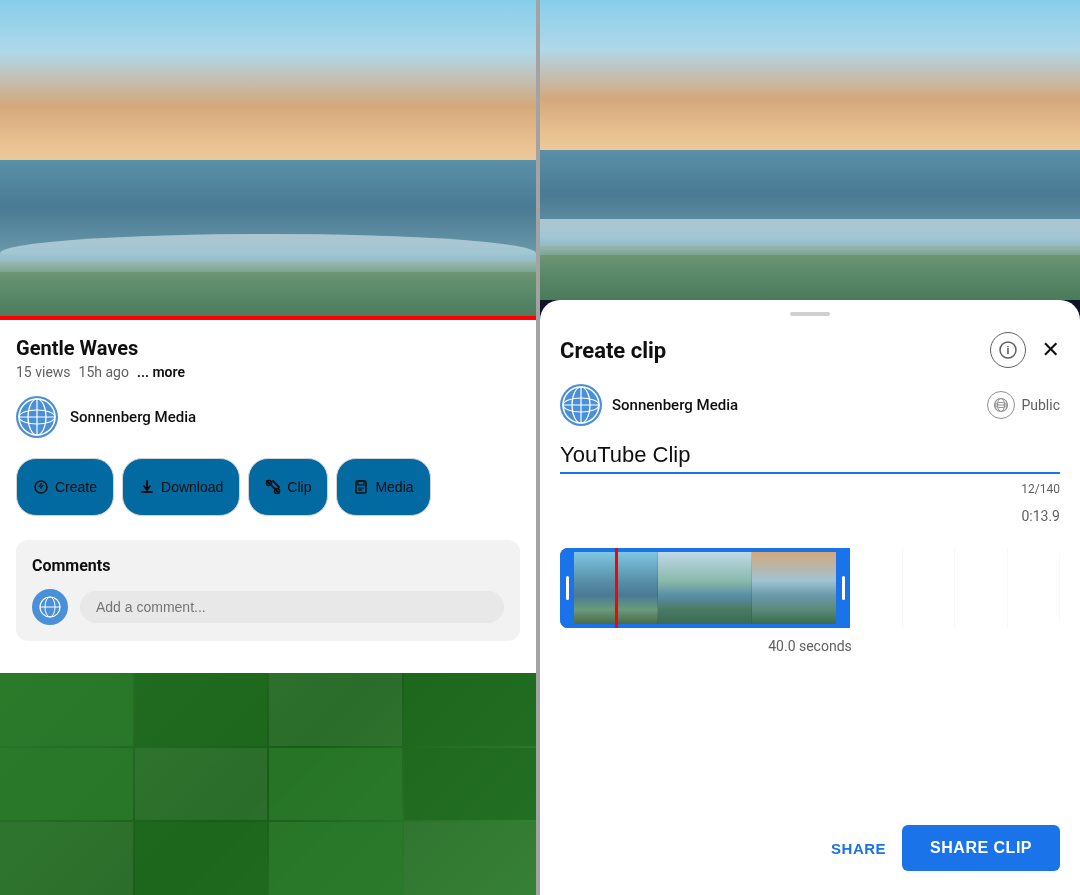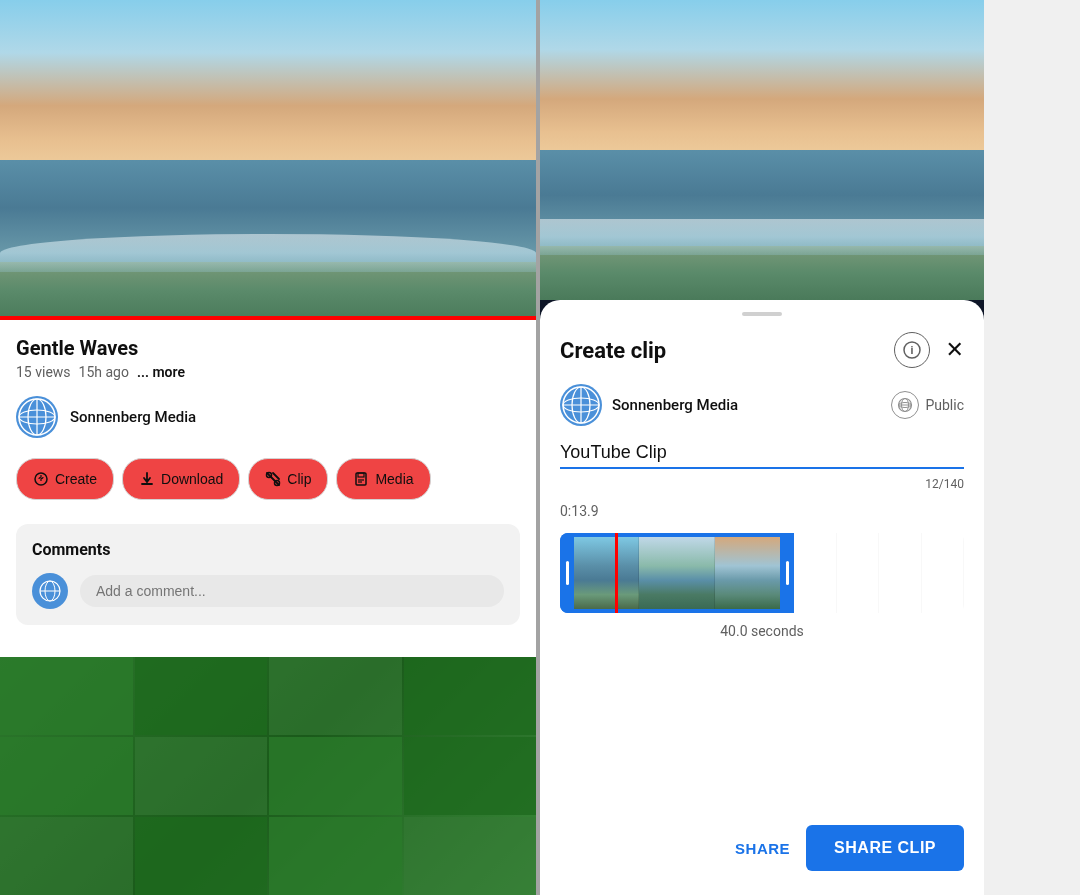--- a/index.html
+++ b/index.html
@@ -123,24 +123,24 @@
     .action-buttons {
       display: flex;
       gap: 8px;
       margin-bottom: 24px;
     }
 
     .action-btn {
       display: flex;
       align-items: flex-end;
       gap: 6px;
-      padding: 12px 16px;
+      padding: 20px 16px;
       border: 1px solid #d3d3d3;
       border-radius: 20px;
-      background: #ef4444;
+      background: #0369a1;
       font-size: 14px;
       font-weight: 500;
       color: #0f0f0f;
       cursor: pointer;
     }
 
     .comments-section {
       background: #f2f2f2;
       border-radius: 12px;
       padding: 16px;
@@ -193,21 +193,21 @@
 
     .green-block {
       background: #2a7a2a;
       opacity: 0.8;
     }
     .green-block:nth-child(even) { background: #1e6a1e; }
     .green-block:nth-child(3n) { background: #357a35; opacity: 0.6; }
 
     
     .right-panel {
-      width: 444px;
+      width: 540px;
       height: 895px;
       background: #0f172a;
       display: flex;
       flex-direction: column;
       overflow: hidden;
     }
 
     .video-thumbnail-right {
       width: 100%;
       height: 300px;
@@ -342,40 +342,41 @@
       font-size: 14px;
     }
 
     .clip-title-input-wrapper {
       margin: 0 20px 4px;
       border-bottom: 2px solid #1a73e8;
     }
 
     .clip-title-input {
       width: 100%;
-      font-size: 18px;
+      font-size: 22px;
       color: #0f0f0f;
       border: none;
       outline: none;
       padding: 4px 0;
       background: transparent;
     }
 
     .char-count {
       text-align: right;
       font-size: 12px;
       color: #606060;
       margin: 4px 20px 12px;
     }
 
     .timestamp {
       font-size: 14px;
       color: #606060;
       padding: 0 20px;
-      margin-bottom: 14px;
+      margin-bottom: 24px;
+      text-align: right;
     }
 
     
     .timeline-container {
       margin: 0 20px;
       position: relative;
       height: 80px;
       border-radius: 8px;
       overflow: hidden;
     }

